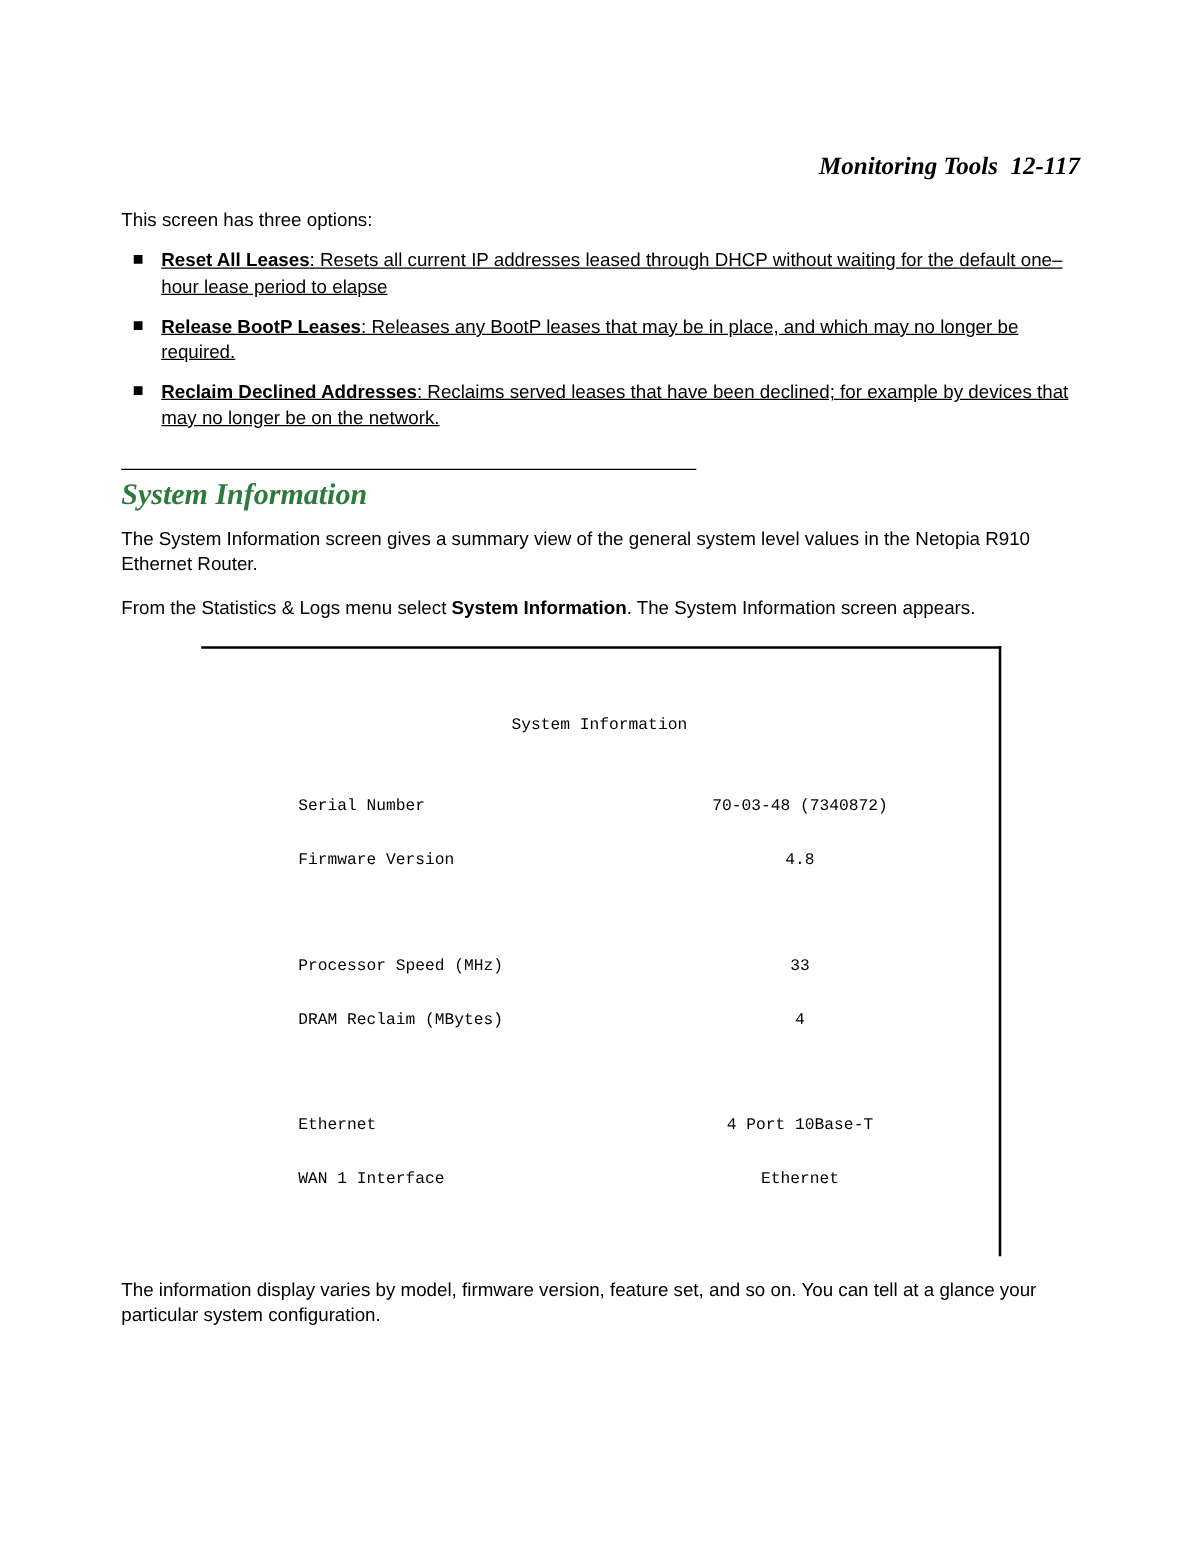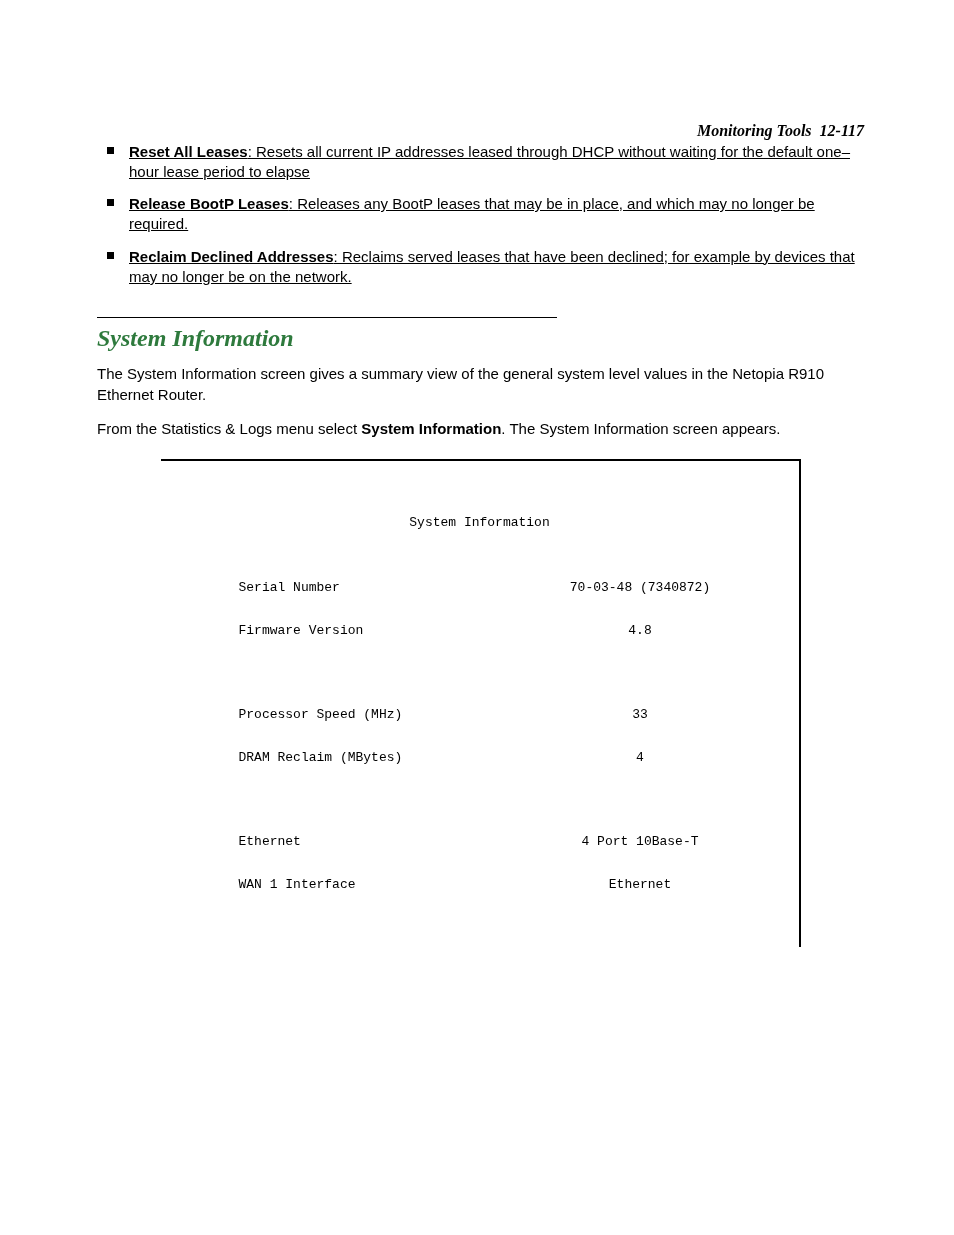--- a/index.html
+++ b/index.html
@@ -16,21 +16,22 @@
     height: 1235px;
     box-sizing: border-box;
     padding: 120px 90px 60px 97px;
     position: relative;
   }
   .header-line {
     text-align: right;
     font-style: italic;
     font-weight: bold;
     font-family: Georgia, 'Times New Roman', serif;
-    font-size: 16px;
+    font-size: 20px;
+    margin-bottom: 20px;
   }
   .intro {
     margin-bottom: 12px;
   }
   ul.options {
     list-style: none;
     padding: 0;
     margin: 0 0 20px 0;
     text-decoration: underline;
   }
@@ -93,20 +94,21 @@
 </style>
 </head>
 <body>
 
 <div class="page">
 
   <div class="header-line">
     <span>Monitoring Tools</span>&nbsp;&nbsp;<span>12-117</span>
   </div>
 
+  <div class="intro">This screen has three options:</div>
 
   <ul class="options">
     <li>
       <span class="bold">Reset All Leases</span><span>: Resets all current IP addresses leased through DHCP without waiting for the default one–hour lease period to elapse</span>
     </li>
     <li>
       <span class="bold">Release BootP Leases</span><span>: Releases any BootP leases that may be in place, and which may no longer be required.</span>
     </li>
     <li>
       <span class="bold">Reclaim Declined Addresses</span><span>: Reclaims served leases that have been declined; for example by devices that may no longer be on the network.</span>
@@ -127,14 +129,15 @@
     <div class="term-row"><span class="term-label">Serial Number</span><span class="term-val">70-03-48 (7340872)</span></div>
     <div class="term-row"><span class="term-label">Firmware Version</span><span class="term-val">4.8</span></div>
     <div class="term-gap"></div>
     <div class="term-row"><span class="term-label">Processor Speed (MHz)</span><span class="term-val">33</span></div>
     <div class="term-row"><span class="term-label">DRAM Reclaim (MBytes)</span><span class="term-val">4</span></div>
     <div class="term-gap"></div>
     <div class="term-row"><span class="term-label">Ethernet</span><span class="term-val">4 Port 10Base-T</span></div>
     <div class="term-row"><span class="term-label">WAN 1 Interface</span><span class="term-val">Ethernet</span></div>
   </div>
 
+  <div class="para">The information display varies by model, firmware version, feature set, and so on. You can tell at a glance your particular system configuration.</div>
 
 </div>
 
 </body></html>

